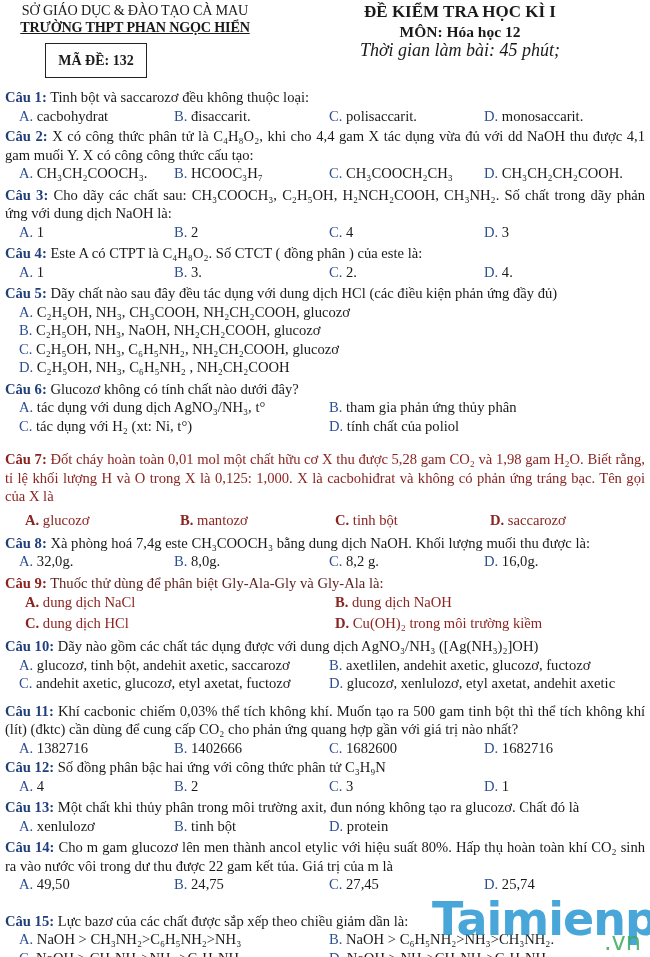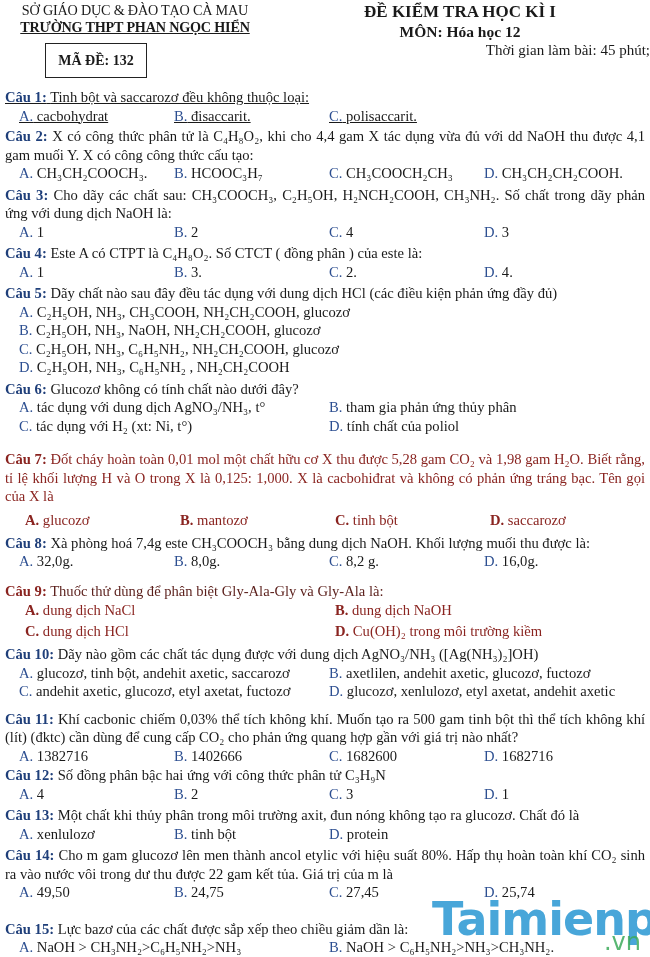--- a/index.html
+++ b/index.html
@@ -7,21 +7,21 @@
          font-family:"Liberation Serif", "DejaVu Serif", serif; color:#1a1a1a; font-size:14.6px; }
   .header { position:absolute; top:0; left:0; width:650px; height:86px; }
   .hl { position:absolute; left:0; top:2px; width:270px; text-align:center; }
   .hl .l1 { font-size:14.2px; line-height:17px; letter-spacing:-0.2px; }
   .hl .l2 { font-size:14.2px; line-height:17px; font-weight:bold; text-decoration:underline; letter-spacing:-0.2px; }
   .code-box { position:absolute; left:45px; top:43px; width:100px; height:33px; border:1px solid #222;
               font-weight:bold; font-size:14px; line-height:33px; text-align:center; }
   .hr { position:absolute; left:270px; top:2px; width:380px; text-align:center; }
   .hr .t1 { font-size:17px; font-weight:bold; line-height:20px; }
   .hr .t2 { font-size:15.5px; font-weight:bold; line-height:19px; }
-  .hr .t3 { font-size:15px; line-height:18px;text-align:right; }
+  .hr .t3 { font-size:18px; font-style:italic; line-height:18px; }
 
   .content { position:absolute; top:88px; left:5px; width:640px; }
   .q { margin:0; }
   .qt { line-height:18.5px; text-align:justify; }
   .qlabel { font-weight:bold; color:#1f3f7a; }
   .red .qlabel, .red .qt { color:#8a2420; }
   .q9 .qlabel { color:#8a2420; }
   .opts { display:flex; flex-wrap:wrap; padding-left:14px; line-height:18.5px; }
   .opt { box-sizing:border-box; }
   .opts.four .opt { width:155px; }
@@ -49,26 +49,27 @@
   </div>
   <div class="code-box">MÃ ĐỀ: 132</div>
   <div class="hr">
     <div class="t1">ĐỀ KIỂM TRA HỌC KÌ I</div>
     <div class="t2">MÔN: Hóa học 12</div>
     <div class="t3">Thời gian làm bài: 45 phút;</div>
   </div>
 </div>
 
 <div class="content" id="questions">
-    <div class="q" style="margin-top: 0px; text-decoration: underline;">
+    <div class="q" style="margin-top: 0px;">
       <div class="qt"><span class="qlabel">Câu 1:</span> <span>Tinh bột và saccarozơ đều không thuộc loại:</span></div>
       <div class="opts four">
         <div class="opt"><span class="ol">A.</span><span> cacbohydrat</span></div>
         <div class="opt"><span class="ol">B.</span><span> đisaccarit.</span></div>
         <div class="opt"><span class="ol">C.</span><span> polisaccarit.</span></div>
+        <div class="opt"><span class="ol">D.</span><span> monosaccarit.</span></div>
       </div>
     </div>
     <div class="q" style="margin-top: 2px;">
       <div class="qt"><span class="qlabel">Câu 2:</span> <span>X có công thức phân tử là C₄H₈O₂, khi cho 4,4 gam X tác dụng vừa đủ  với dd NaOH thu được 4,1 gam muối  Y. X có công  công thức cấu tạo:</span></div>
       <div class="opts four">
         <div class="opt"><span class="ol">A.</span><span> CH₃CH₂COOCH₃.</span></div>
         <div class="opt"><span class="ol">B.</span><span> HCOOC₃H₇</span></div>
         <div class="opt"><span class="ol">C.</span><span> CH₃COOCH₂CH₃</span></div>
         <div class="opt"><span class="ol">D.</span><span> CH₃CH₂CH₂COOH.</span></div>
       </div>
@@ -120,21 +121,21 @@
     </div>
     <div class="q" style="margin-top: 3px;">
       <div class="qt"><span class="qlabel">Câu 8:</span> <span>Xà phòng hoá 7,4g este CH₃COOCH₃ bằng dung dịch NaOH. Khối lượng muối thu được là:</span></div>
       <div class="opts four">
         <div class="opt"><span class="ol">A.</span><span> 32,0g.</span></div>
         <div class="opt"><span class="ol">B.</span><span> 8,0g.</span></div>
         <div class="opt"><span class="ol">C.</span><span> 8,2 g.</span></div>
         <div class="opt"><span class="ol">D.</span><span> 16,0g.</span></div>
       </div>
     </div>
-    <div class="q q9" style="margin-top: 11px;">
+    <div class="q q9" style="margin-top: 3px;">
       <div class="qt"><span class="qlabel">Câu 9:</span> <span>Thuốc thử dùng để phân biệt Gly-Ala-Gly và Gly-Ala là:</span></div>
       <div class="opts two">
         <div class="opt"><span class="ol">A.</span><span> dung dịch NaCl</span></div>
         <div class="opt"><span class="ol">B.</span><span> dung dịch NaOH</span></div>
         <div class="opt"><span class="ol">C.</span><span>  dung dịch HCl</span></div>
         <div class="opt"><span class="ol">D.</span><span> Cu(OH)₂ trong môi trường kiềm</span></div>
       </div>
     </div>
     <div class="q" style="margin-top: 3px;">
       <div class="qt"><span class="qlabel">Câu 10:</span> <span>Dãy nào gồm các chất tác dụng được với dung dịch AgNO₃/NH₃ ([Ag(NH₃)₂]OH)</span></div>

